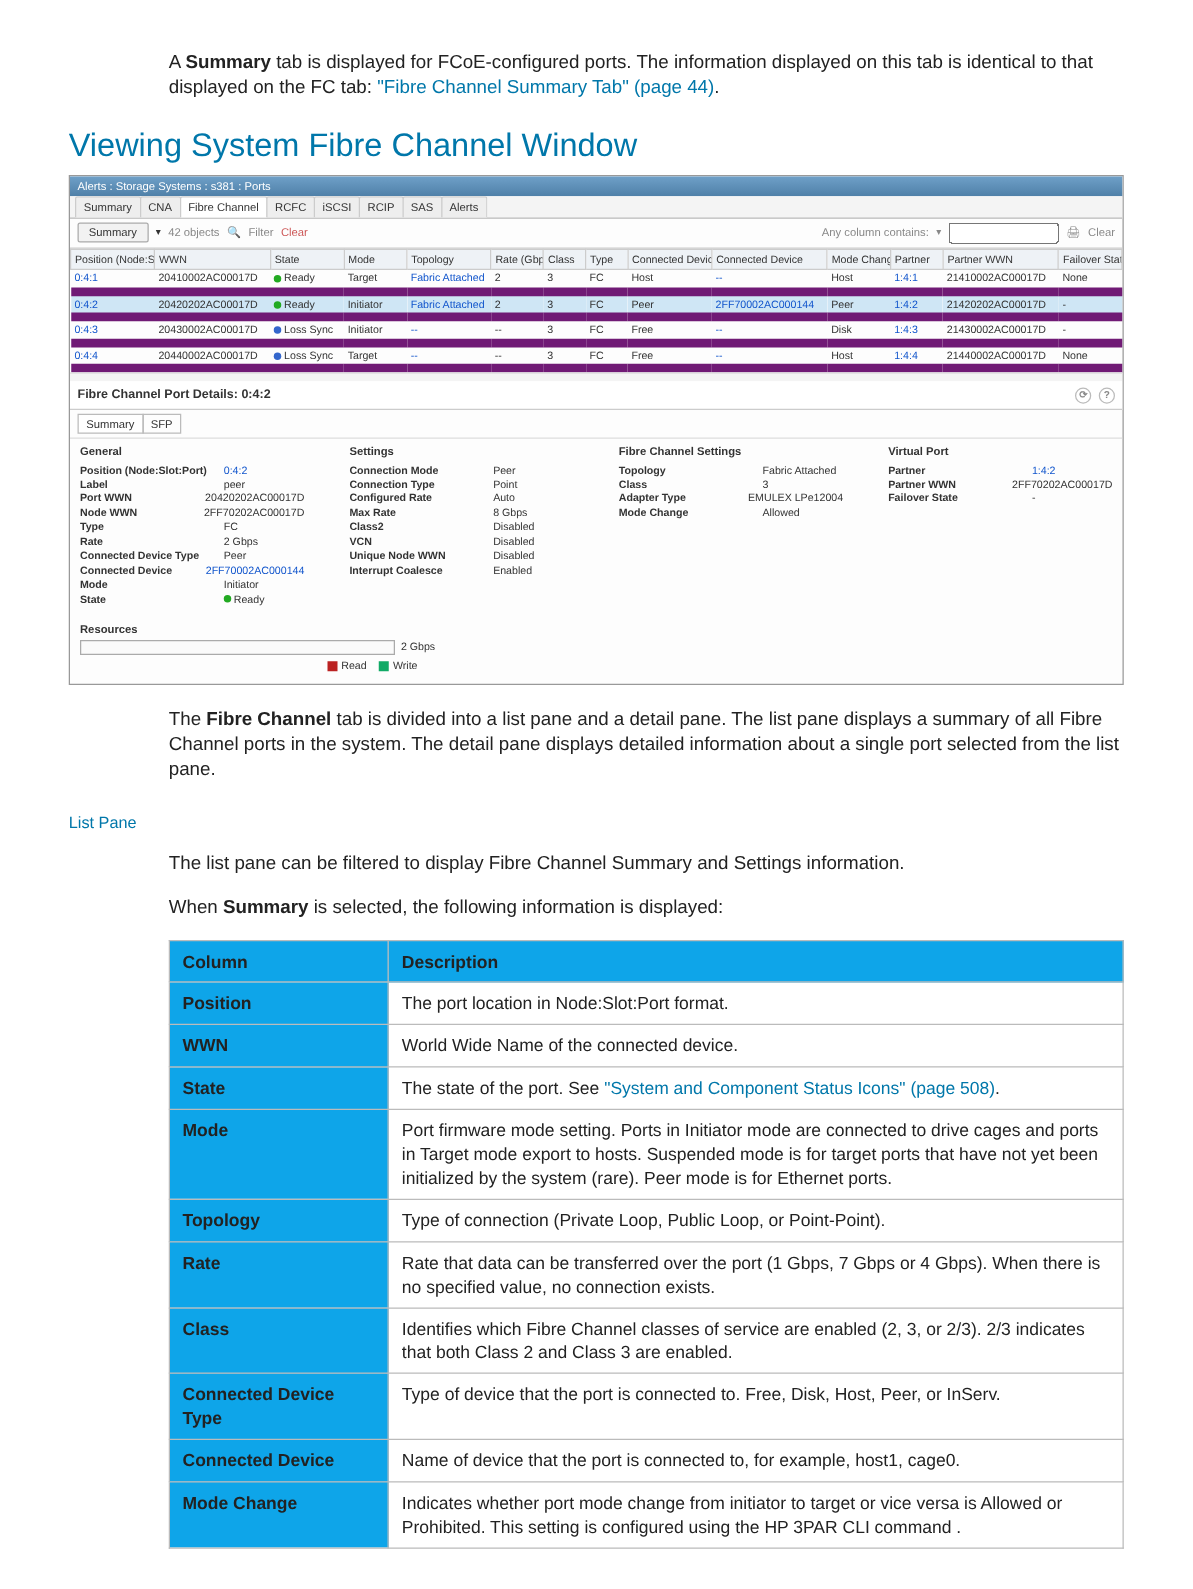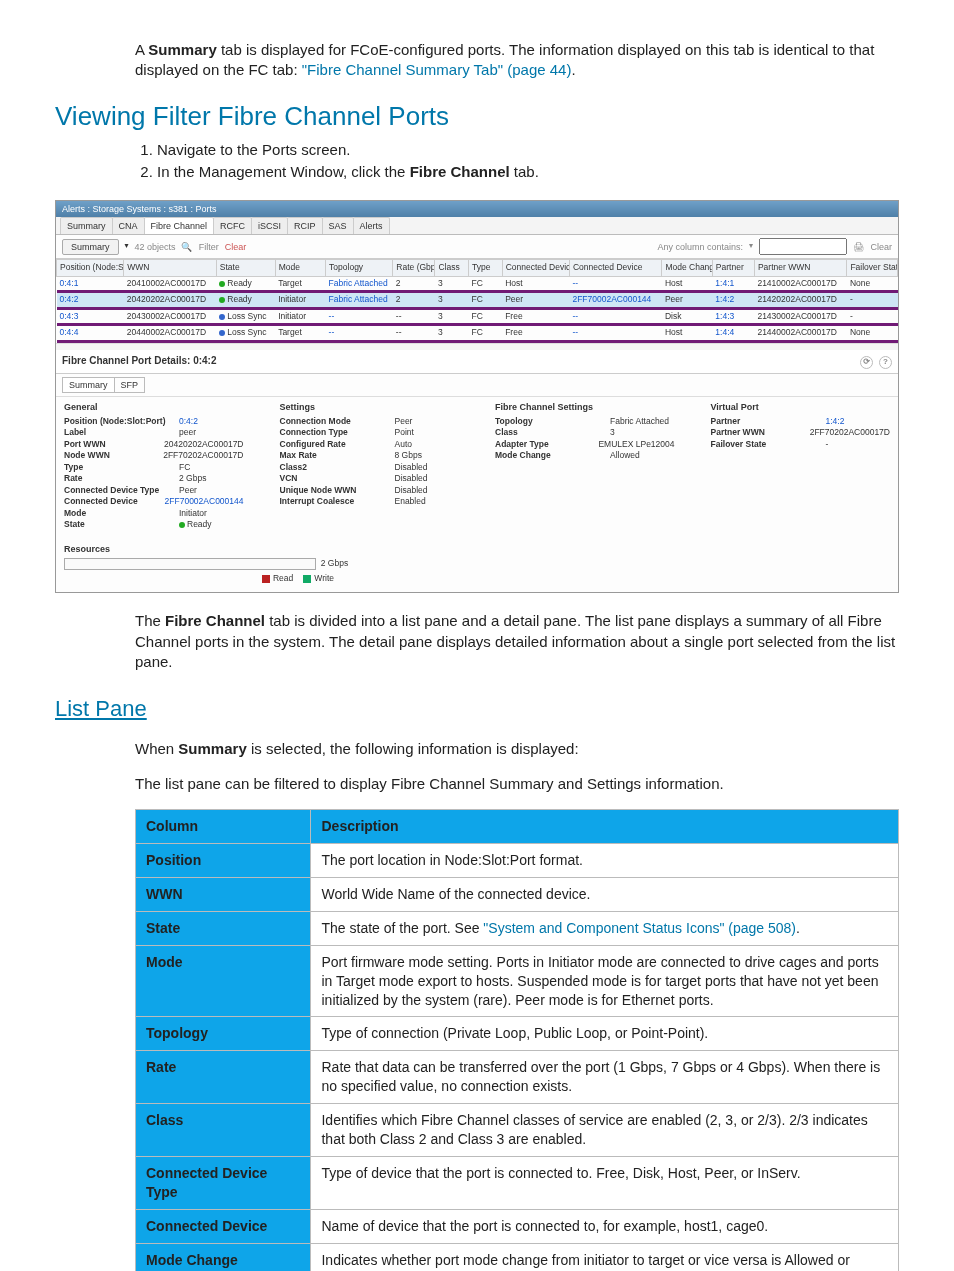--- a/index.html
+++ b/index.html
@@ -90,21 +90,21 @@
     background: #eef2f6;
     border: 1px solid #ccc;
     padding: 2px 3px;
     text-align: left;
     font-weight: normal;
     color: #333;
     overflow: hidden;
     white-space: nowrap;
   }
   table.ss-grid td {
-    border-bottom: 3px solid #701a75;
+    border-bottom: 7px solid #701a75;
     padding: 1px 3px;
     white-space: nowrap;
     overflow: hidden;
   }
   table.ss-grid tr.sel td { background: #cfe6f5; }
   .state-dot { display:inline-block; width:6px; height:6px; border-radius:50%; margin-right:2px; vertical-align:middle;}
   .green { background:#2a2; }
   .blue { background:#36c; }
   .linkish { color:#1155cc; }
   .detail-title {
@@ -145,23 +145,22 @@
   .legend { margin-top:3px; font-size:8.5px; display:flex; gap:10px; justify-content:flex-end; width:270px;}
   .legend .sw { display:inline-block; width:8px; height:8px; margin-right:3px; vertical-align:middle;}
   .sw.red { background:#b22; }
   .sw.grn { background:#1a6; }
 
   .body-para { margin-left: 80px; margin-top: 14px; }
   h2.subhead {
     font-family: Arial, sans-serif;
     color: #0077aa;
     font-weight: normal;
-    font-size: 22px;
+    font-size: 13px;
     margin: 22px 0 6px 0;
-    text-decoration: underline;
   }
   table.infotable {
     border-collapse: collapse;
     width: 100%;
     margin-top: 10px;
     font-size: 14px;
   }
   table.infotable th, table.infotable td {
     border: 1px solid #bbb;
     padding: 7px 10px;
@@ -174,29 +173,23 @@
   }
   table.infotable tr.head th { font-weight:bold;}
 </style>
 </head>
 <body>
 
 <div class="intro">
   <span>A </span><b>Summary</b><span> tab is displayed for FCoE-configured ports. The information displayed on this tab is identical to that displayed on the FC tab: </span><a class="link">"Fibre Channel Summary Tab" (page 44)</a><span>.</span>
 </div>
 
-<h1 class="section">Viewing Filter Fibre Channel Ports</h1>
+<h1 class="section">Viewing System Fibre Channel Window</h1>
 
 <div class="sub">
-  <ol class="steps">
-    <li>Navigate to the Ports screen.</li>
-    <li>
-      <span>In the Management Window, click the </span><b>Fibre Channel</b><span> tab.</span>
-    </li>
-  </ol>
 </div>
 
 <div class="screenshot-wrap">
   <div class="screenshot">
     <div class="ss-breadcrumb">Alerts : Storage Systems : s381 : Ports</div>
     <div class="ss-tabs" id="ss-tabs">
         <span class="ss-tab">Summary</span>
         <span class="ss-tab">CNA</span>
         <span class="ss-tab active">Fibre Channel</span>
         <span class="ss-tab">RCFC</span>
@@ -460,24 +453,24 @@
     </div>
   </div>
 </div>
 
 <div class="body-para">
   <span>The </span><b>Fibre Channel</b><span> tab is divided into a list pane and a detail pane. The list pane displays a summary of all Fibre Channel ports in the system. The detail pane displays detailed information about a single port selected from the list pane.</span>
 </div>
 
 <h2 class="subhead">List Pane</h2>
 <div class="sub">
+  <p>The list pane can be filtered to display Fibre Channel Summary and Settings information.</p>
   <p>
     <span>When </span><b>Summary</b><span> is selected, the following information is displayed:</span>
   </p>
-  <p>The list pane can be filtered to display Fibre Channel Summary and Settings information.</p>
 
   <table class="infotable">
     <thead>
       <tr class="head">
         <th style="width:23%">Column</th>
         <th>Description</th>
       </tr>
     </thead>
     <tbody id="infotable-body">
         <tr>

